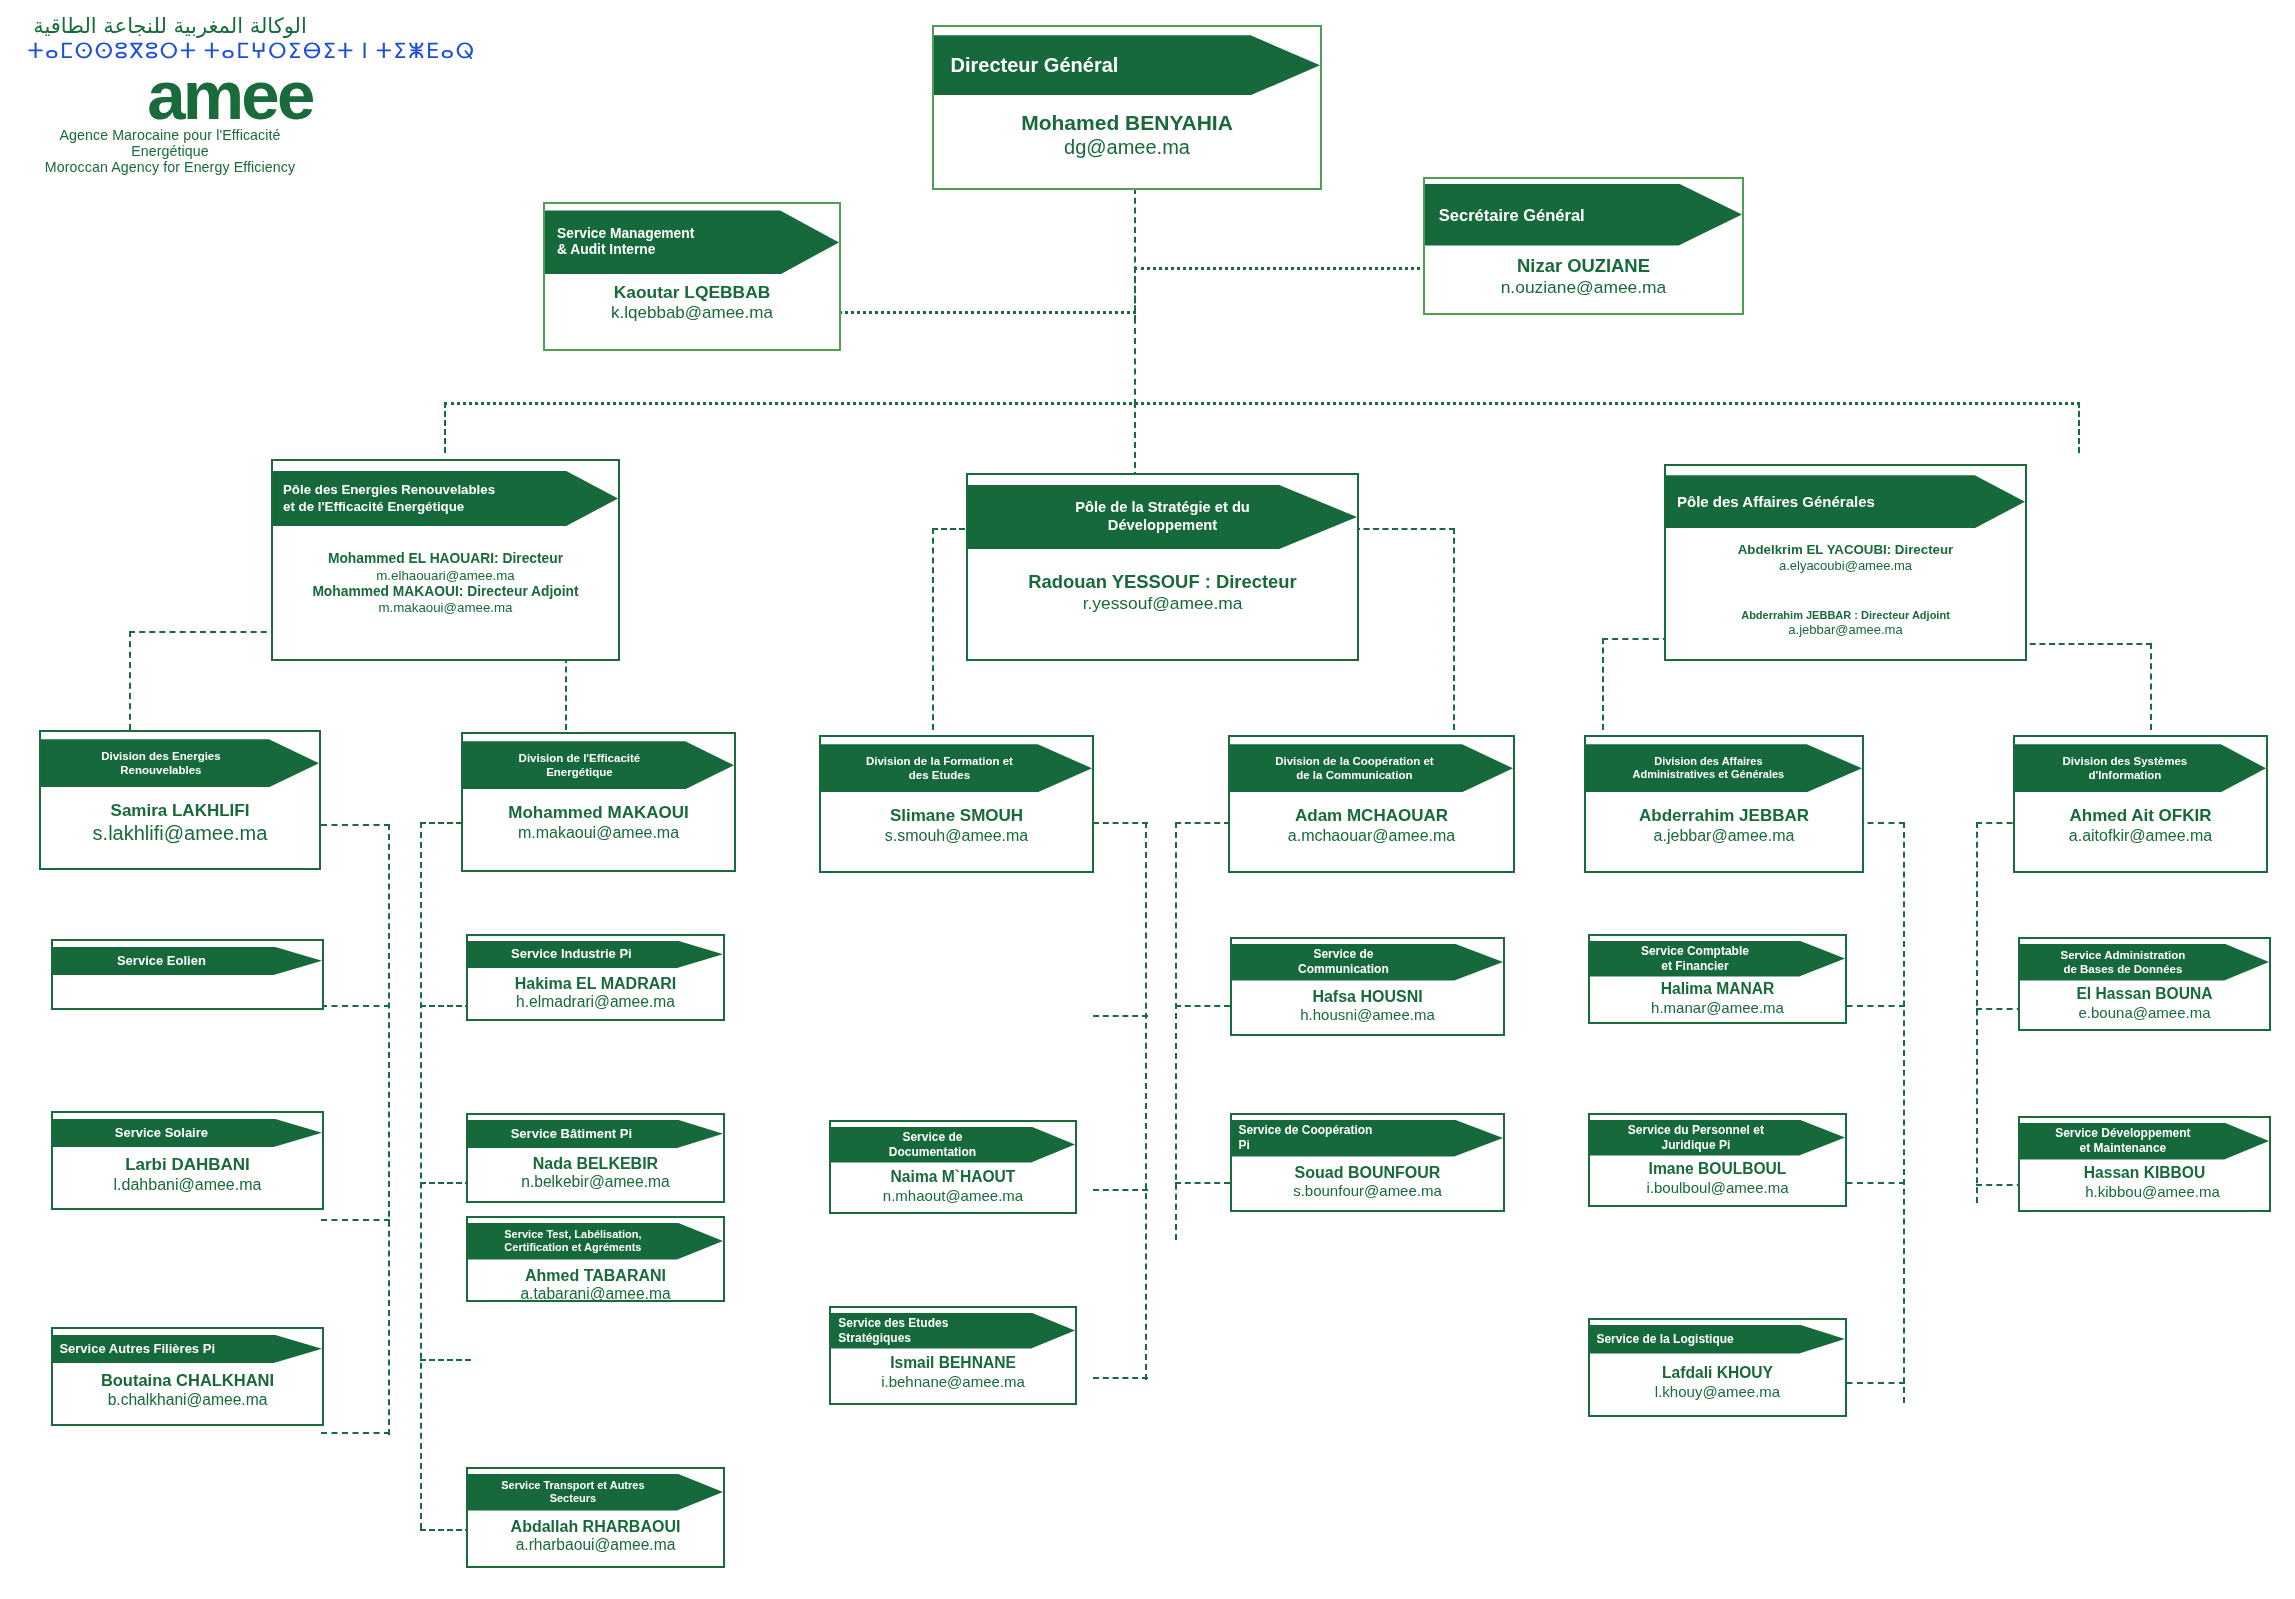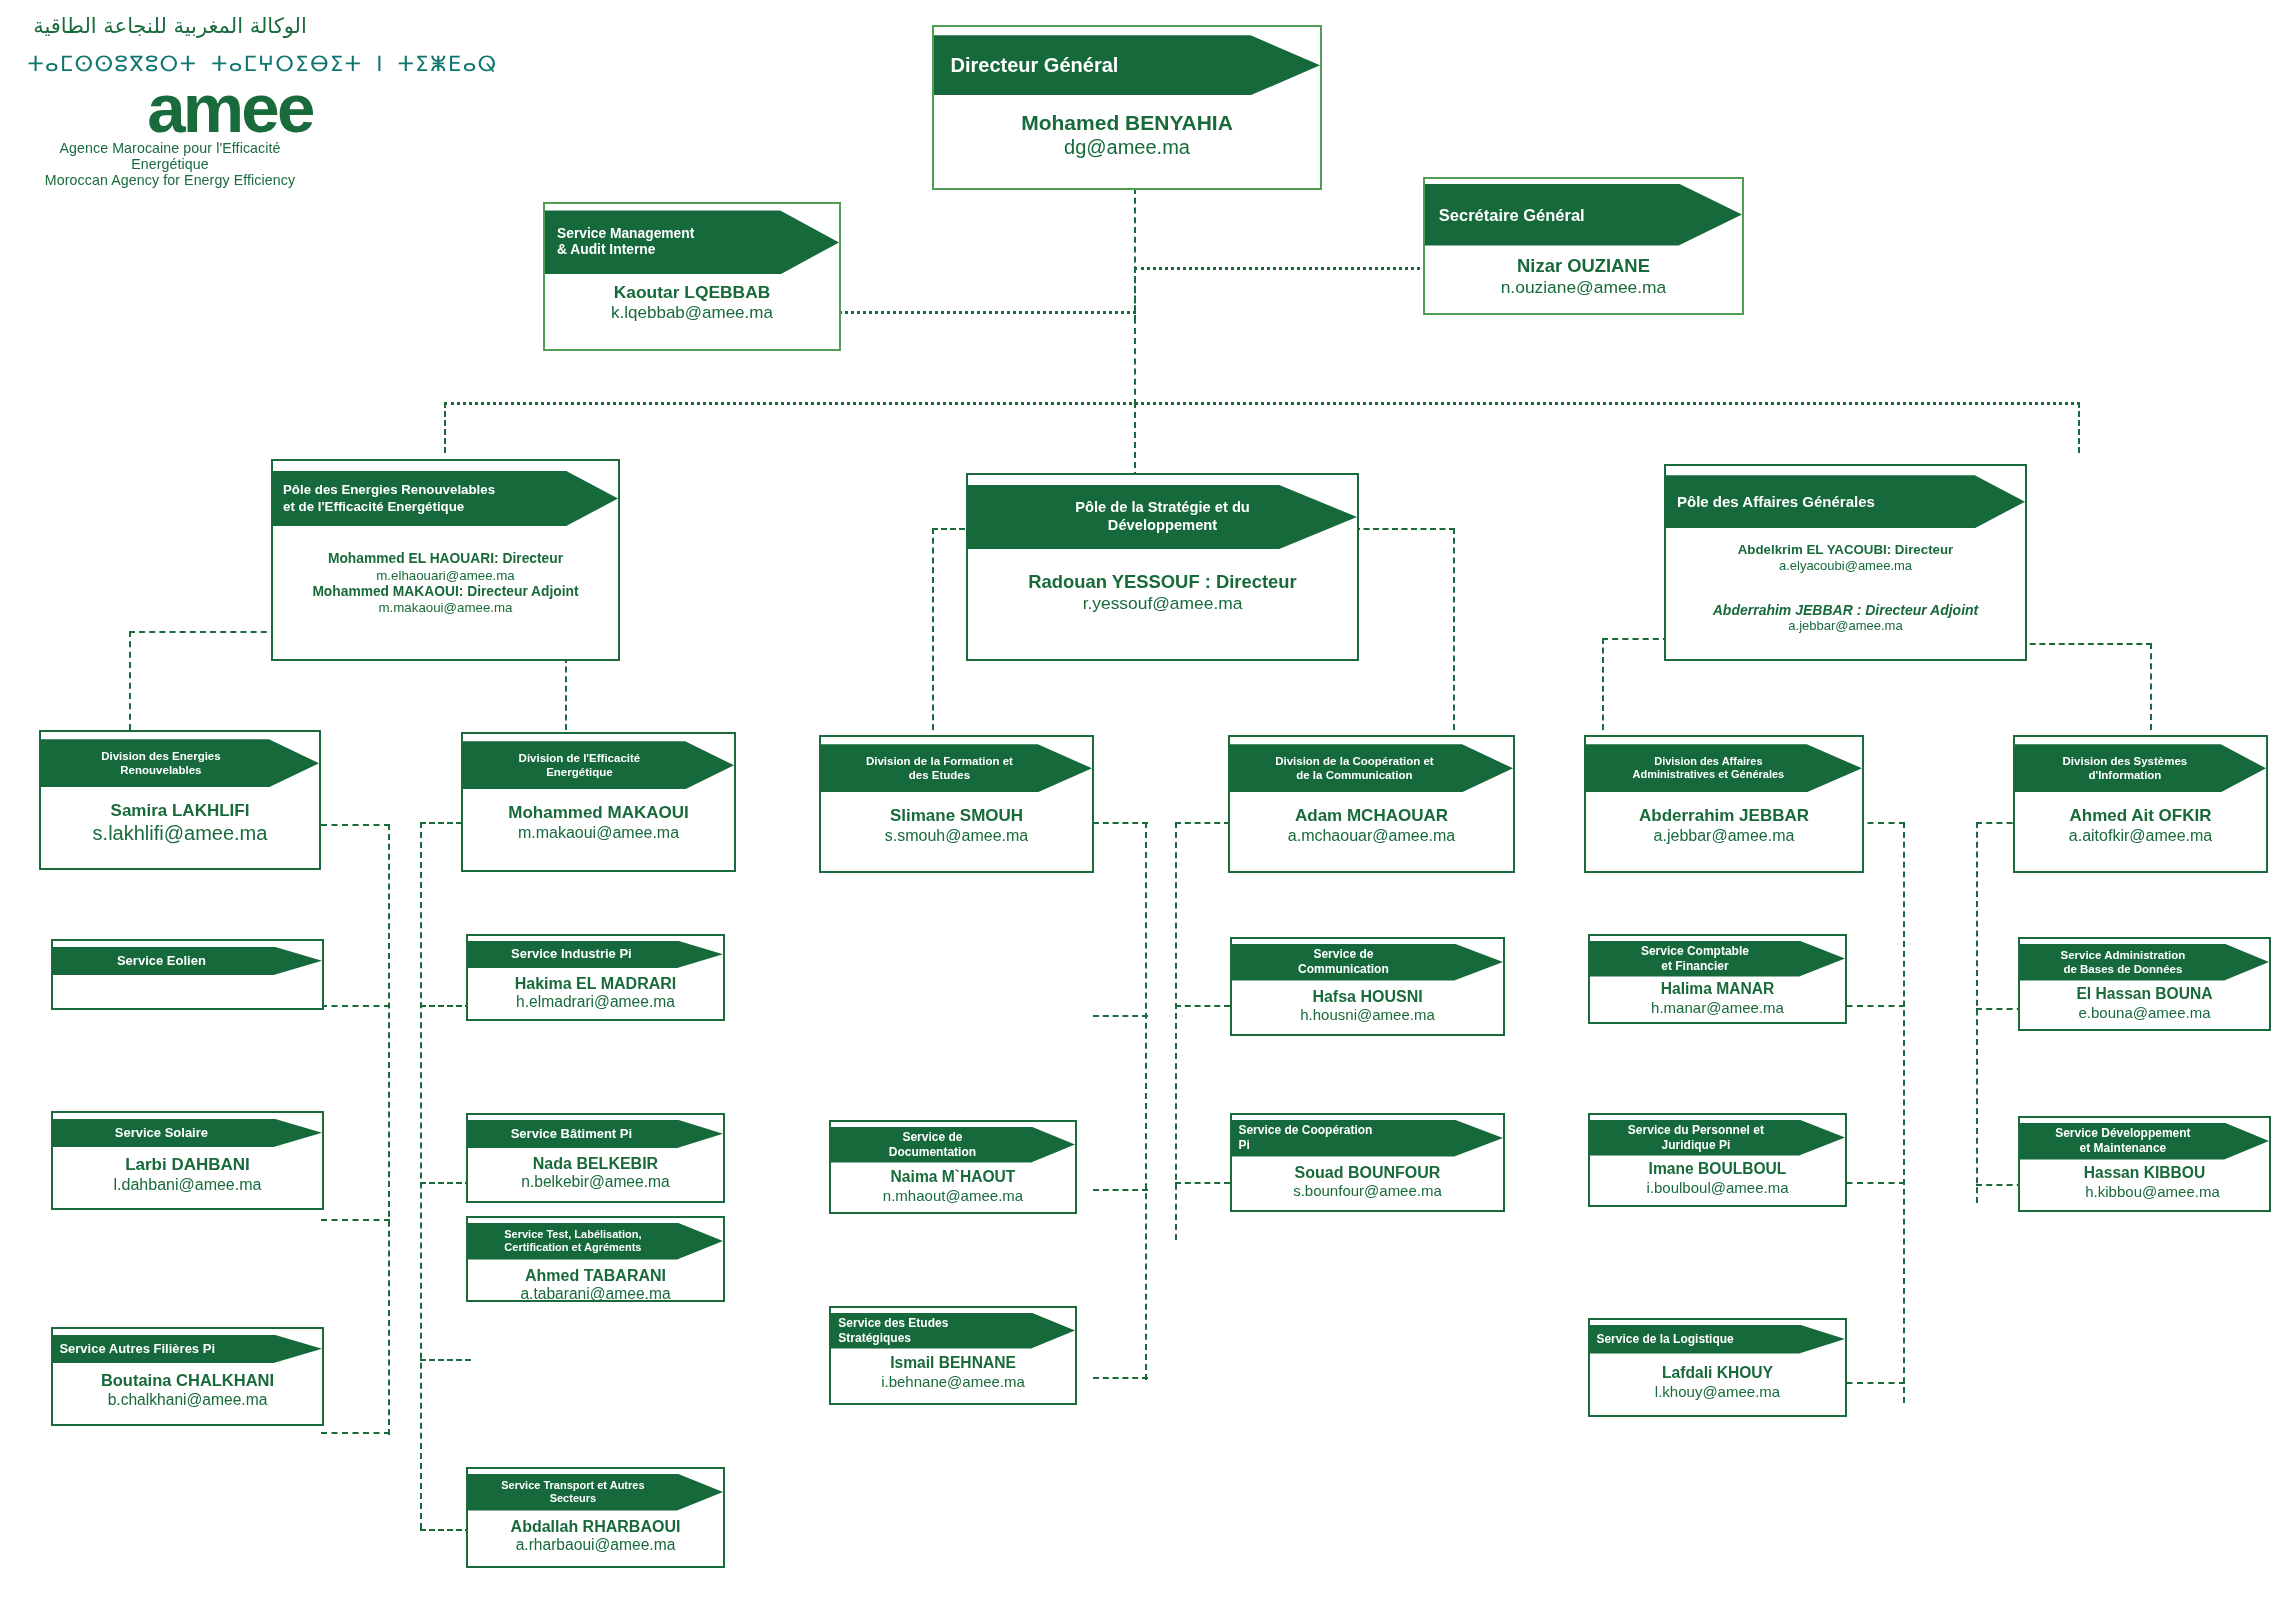--- a/index.html
+++ b/index.html
@@ -2,21 +2,21 @@
 <html style="font-size:7.3px"><head>
 <meta charset="utf-8">
 <style>
   html,body{margin:0;padding:0;background:#ffffff;}
   body{font-family:"Liberation Sans",sans-serif;}
   #canvas{position:relative;width:2302px;height:1600px;background:#fff;overflow:hidden;}
 
   
   .logo{position:absolute;left:27.5px;top:13.8px;width:285px;height:179px;}
   .logo .lg-ar{font-family:"DejaVu Sans",sans-serif;color:#1a6b3c;font-size:21px;letter-spacing:0.9px;text-align:center;white-space:nowrap;direction:rtl;}
-  .logo .lg-tif{font-family:Liberation Mono, monospace;color:#0f766e;font-size:21px;letter-spacing:1.4px;text-align:center;white-space:nowrap;margin-top:14px;}
+  .logo .lg-tif{font-family:Liberation Serif, serif;color:#1d4ed8;font-size:21px;letter-spacing:1.4px;text-align:center;white-space:nowrap;margin-top:1px;}
   .logo .lg-amee{font-family:"Liberation Sans",sans-serif;color:#1a6b3c;font-size:69px;font-weight:bold;text-align:right;line-height:.92;letter-spacing:-2.8px;}
   .logo .lg-fr{font-family:"Liberation Sans",sans-serif;color:#1a6b3c;font-size:14.2px;text-align:center;letter-spacing:0.1px;}
   .logo .lg-en{font-family:"Liberation Sans",sans-serif;color:#1a6b3c;font-size:14.2px;text-align:center;letter-spacing:0.1px;}
 
   
   .node{position:absolute;box-sizing:border-box;border:2.3px solid #1a6b3c;background:#fff;}
   .node.lightb{border-color:#4f9e54;}
   .banner{position:relative;background:#15693a;color:#fff;font-weight:bold;display:flex;align-items:center;box-sizing:border-box;}
   .banner .btxt{position:relative;z-index:2;width:100%;text-align:center;line-height:1.22;padding:0 2.8px;}
   .banner::after{content:"";position:absolute;top:0;right:-0.5px;height:100%;width:0;border-style:solid;border-color:transparent transparent transparent #15693a;border-width:0 0 0 0;}
@@ -178,21 +178,21 @@
   <div class="node" style="left:1664px;top:464px;width:363px;height:197px;">
     <div class="bwrap" style="top:9.2px;height:53px;">
       <div class="bshape" style="clip-path:polygon(0 0, 86% 0, 100% 50%, 86% 100%, 0 100%);"></div>
       <div class="banner" style="position:absolute;inset:0;background:transparent;font-size:15px;">
         <div class="btxt" style="text-align:left;padding-left:11px;">Pôle des Affaires Générales</div>
       </div>
     </div>
     <div class="body" style="top:76px;">
       <div class="nm" style="font-size:13.3px;">Abdelkrim EL YACOUBI: Directeur</div>
       <div class="em" style="font-size:13px;">a.elyacoubi@amee.ma</div>
-      <div class="nm" style="font-size:14px;margin-top:28px;font-style:italic;">Abderrahim JEBBAR : Directeur Adjoint</div>
+      <div class="nm" style="font-size:11px;margin-top:35px;">Abderrahim JEBBAR : Directeur Adjoint</div>
       <div class="em" style="font-size:13px;">a.jebbar@amee.ma</div>
     </div>
   </div>
 
   <div class="node" style="left:39px;top:730px;width:282px;height:140px;">
     <div class="bwrap" style="top:7.3px;height:48px;">
       <div class="bshape" style="clip-path:polygon(0 0, 82% 0, 100% 50%, 82% 100%, 0 100%);"></div>
       <div class="banner" style="position:absolute;inset:0;background:transparent;font-size:11.5px;">
         <div class="btxt" style="padding-right:41px;white-space:pre-line;">Division des Energies
 Renouvelables</div>

